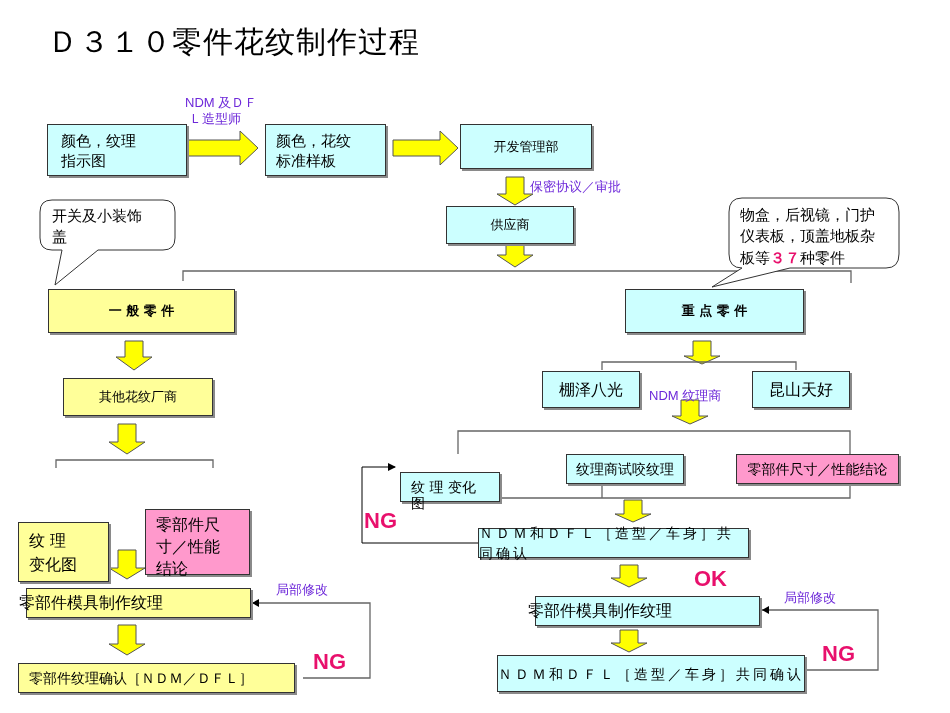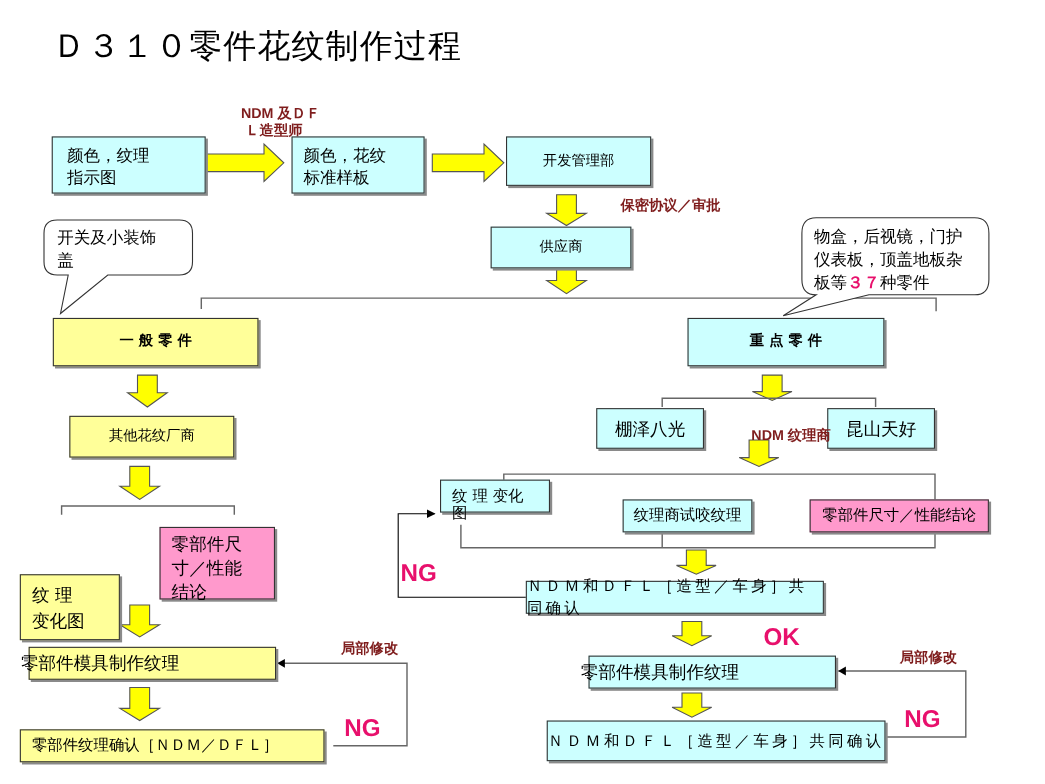--- a/index.html
+++ b/index.html
@@ -8,22 +8,22 @@
   .title { position:absolute; left:48px; top:22px; font-size:30px;
            font-family:"DejaVu Serif", "Liberation Serif", serif; letter-spacing:1px; }
   .box { position:absolute; box-sizing:border-box; border:1px solid #333;
          box-shadow:2px 2px 0 #8a8a8a; font-size:15px; line-height:20px; }
   .cyan { background:#ccffff; }
   .yellow { background:#ffff99; }
   .pink { background:#ff99cc; }
   .big { font-size:13px; }
   .bold { font-weight:bold; }
   .center { display:flex; align-items:center; justify-content:center; }
-  .lbl { position:absolute; color:#7f1d1d; font-size:13px; font-weight:bold;
-         font-family:"Liberation Sans", sans-serif; white-space:nowrap;margin-left:34px; }
+  .lbl { position:absolute; color:#6d28d9; font-size:13px; font-weight:normal;
+         font-family:"Liberation Sans", sans-serif; white-space:nowrap; }
   .ngok { position:absolute; color:#e8106c; font-size:22px; font-weight:bold;
           font-family:"Liberation Sans", sans-serif; }
   svg.lines { position:absolute; left:0; top:0; }
   .callout-text { position:absolute; font-size:15px; line-height:21px; }
   .wide { letter-spacing:3px; }
 </style>
 </head>
 <body>
 
 <svg class="lines" width="950" height="713">
@@ -98,21 +98,21 @@
 <div class="callout-text" style="left:52px;top:206px;">
   <div>开关及小装饰</div>
   <div>盖</div>
 </div>
 <div class="box yellow big bold center" style="left:48px;top:289px;width:187px;height:44px;">一 般 零 件</div>
 <div class="box yellow big center" style="left:63px;top:378px;width:150px;height:38px;">其他花纹厂商</div>
 <div class="box yellow" style="left:18px;top:483px;width:91px;height:60px;padding:6px 0 0 10px;font-size:16px;line-height:24px;margin-top:39px;">
   <div>纹 理</div>
   <div>变化图</div>
 </div>
-<div class="box pink" style="left:145px;top:479px;width:105px;height:66px;padding:4px 0 0 10px;font-size:16px;line-height:22px;">
+<div class="box pink" style="left:145px;top:509px;width:105px;height:66px;padding:4px 0 0 10px;font-size:16px;line-height:22px;">
   <div>零部件尺</div>
   <div>寸／性能</div>
   <div>结论</div>
 </div>
 <div class="box yellow" style="left:26px;top:588px;width:225px;height:30px;padding:4px 0 0 0;text-indent:-8px;font-size:16px;">零部件模具制作纹理</div>
 <div class="lbl" style="left:276px;top:581px;">局部修改</div>
 <div class="box yellow" style="left:18px;top:663px;width:277px;height:30px;padding:4px 0 0 10px;font-size:14px;">零部件纹理确认［ＮＤＭ／ＤＦＬ］</div>
 <div class="ngok" style="left:313px;top:649px;">NG</div>
 
 <div class="callout-text" style="left:740px;top:205px;">
@@ -120,21 +120,21 @@
   <div>仪表板，顶盖地板杂</div>
   <div>
     <span>板等</span><span style="color:#e8106c;font-weight:bold;font-family:'Liberation Sans',sans-serif;">３７</span><span>种零件</span>
   </div>
 </div>
 <div class="box cyan big bold center" style="left:625px;top:289px;width:179px;height:44px;">重 点 零 件</div>
 <div class="box cyan center" style="left:542px;top:371px;width:98px;height:37px;font-size:16px;">棚泽八光</div>
 <div class="box cyan center" style="left:752px;top:371px;width:98px;height:37px;font-size:16px;">昆山天好</div>
 <div class="lbl" style="left:649px;top:387px;">NDM 纹理商</div>
 
-<div class="box cyan" style="left:400px;top:436px;width:100px;height:30px;padding:4px 0 0 10px;font-size:14px;overflow:visible;">
+<div class="box cyan" style="left:400px;top:472px;width:100px;height:30px;padding:4px 0 0 10px;font-size:14px;overflow:visible;">
   <div>纹 理 变化</div>
   <div style="margin-top:-4px;">图</div>
 </div>
 <div class="box cyan center" style="left:566px;top:454px;width:118px;height:30px;font-size:14px;">纹理商试咬纹理</div>
 <div class="box pink center" style="left:736px;top:454px;width:163px;height:30px;font-size:14px;">零部件尺寸／性能结论</div>
 
 <div class="box cyan wide center" style="left:478px;top:528px;width:271px;height:30px;font-size:14px;">ＮＤＭ和ＤＦＬ［造型／车身］共同确认</div>
 <div class="ngok" style="left:364px;top:508px;">NG</div>
 <div class="ngok" style="left:694px;top:566px;">OK</div>
 

